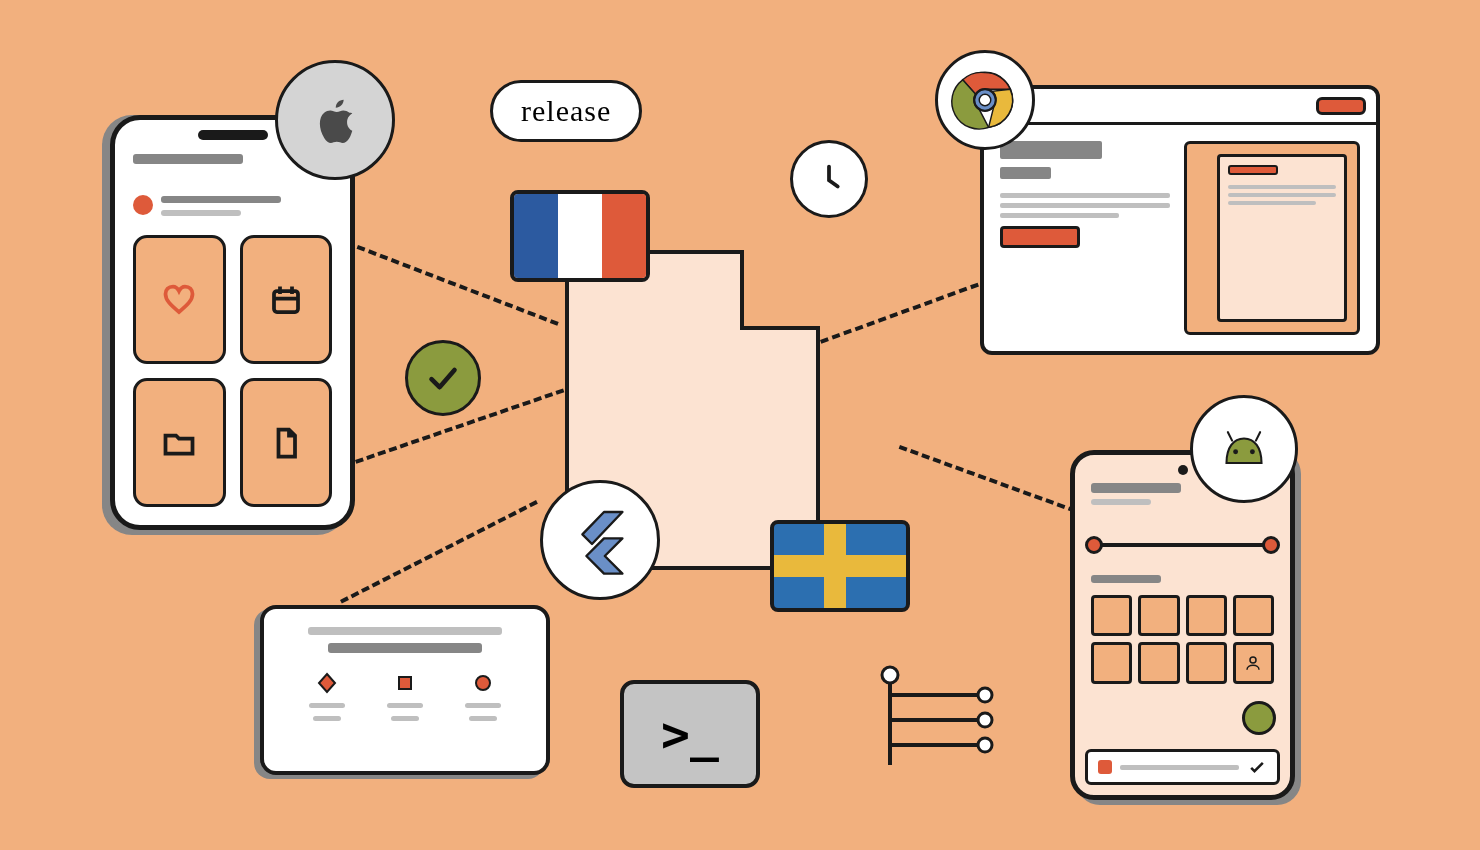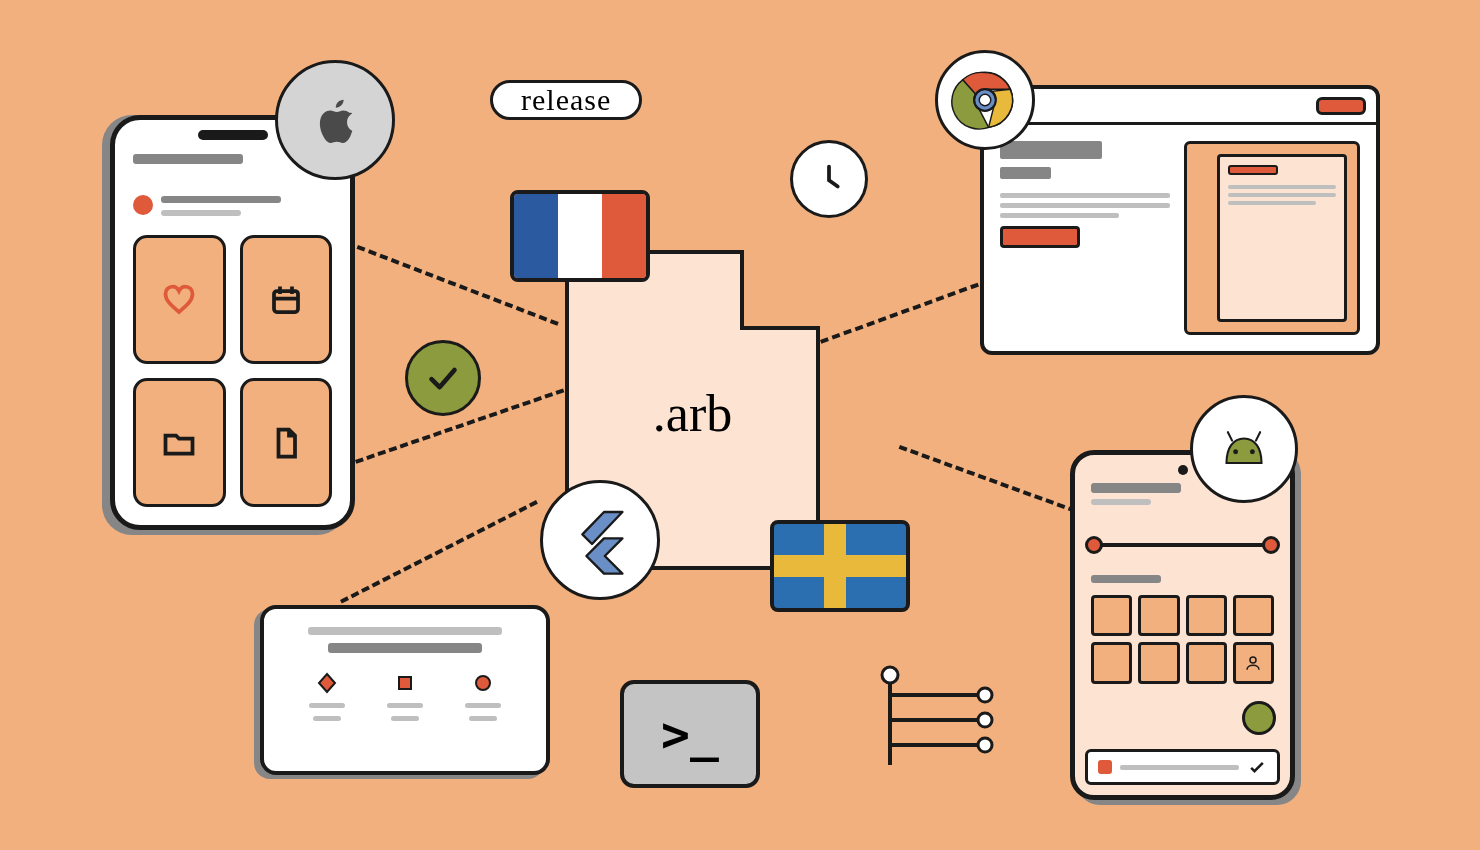--- a/index.html
+++ b/index.html
@@ -9,21 +9,21 @@
     background:#f2b07e;
     position:relative;
     font-family: Georgia, 'Times New Roman', serif;
     overflow:hidden;
   }
   .pill {
     position:absolute;
     background:#fff;
     border:3px solid #1a1a1a;
     border-radius:999px;
-    padding:0 28px;
+    padding:11px 28px;
     font-size:30px;
     letter-spacing:1px;
   }
   .circle-badge {
     position:absolute;
     border:3px solid #1a1a1a;
     border-radius:50%;
     background:#fff;
     display:flex; align-items:center; justify-content:center;
   }
@@ -166,21 +166,20 @@
 </div>
 
 <div class="circle-badge" style="left:405px;top:340px;width:76px;height:76px;background:#8b9b3e;">
   <svg viewBox="0 0 40 40" width="46" height="46">
       <path d="M10 21 L17 28 L30 13" stroke="#1a1a1a" stroke-width="4" fill="none" stroke-linecap="round" stroke-linejoin="round"></path>
     </svg>
 </div>
 
 <div class="arbfile">
   <div class="fold"></div>
-  <div class="ext">.arb</div>
 </div>
 
 <div class="flag fr">
     <div class="a"></div>
     <div class="b"></div>
     <div class="c"></div>
   </div>
 <div class="flag se">
     <div class="h"></div>
     <div class="v"></div>

